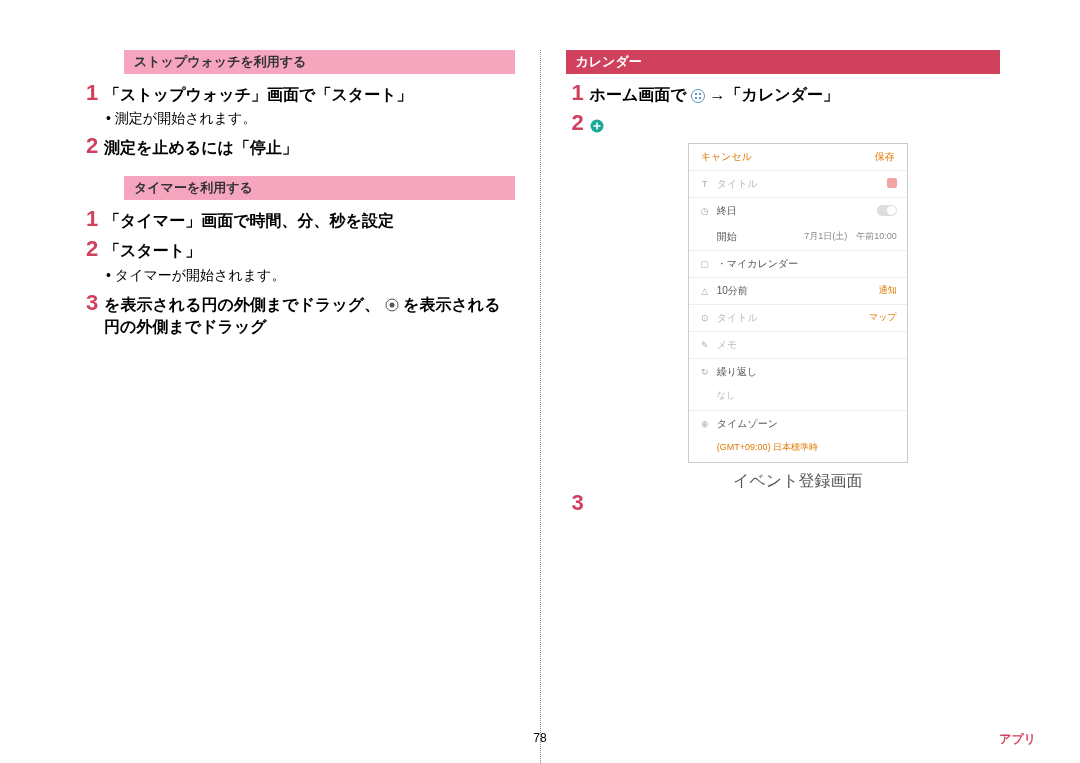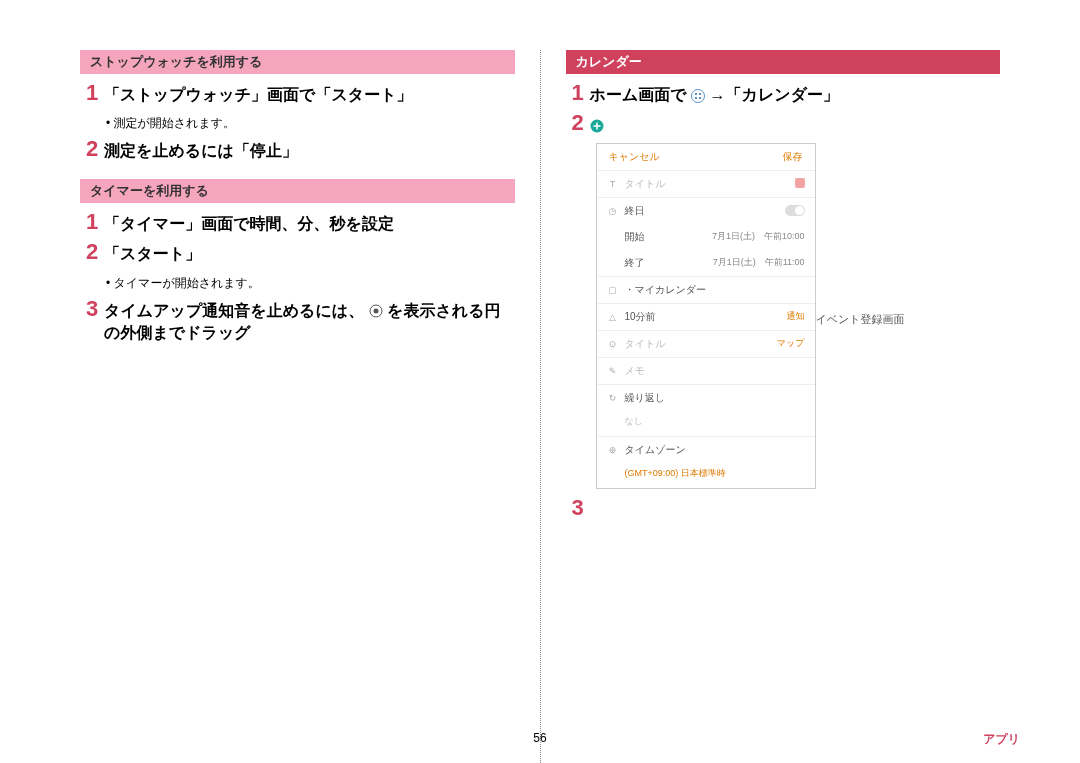--- a/index.html
+++ b/index.html
@@ -29,20 +29,21 @@
       background: linear-gradient(to bottom, #d0415d 0%, #d0415d 100%);
       color: #fff;
       font-weight: bold;
       font-size: 13px;
       padding: 3px 10px;
       margin-bottom: 8px;
     }
     .section-header.pink {
       background: #f5a6be;
       color: #333;
+      margin-left: 44px;
     }
     .intro-text {
       font-size: 12px;
       line-height: 1.6;
       margin-bottom: 8px;
     }
     .step {
       display: flex;
       align-items: flex-start;
       margin-bottom: 6px;
@@ -60,37 +61,37 @@
     .step-body {
       flex: 1;
       padding-top: 2px;
     }
     .step-title {
       font-size: 16px;
       font-weight: bold;
       line-height: 1.4;
     }
     .step-note {
-      font-size: 12px;
+      font-size: 14px;
       line-height: 1.5;
-      margin-top: 8px;
+      margin-top: 2px;
       padding-left: 2px;
     }
     .step-note::before { content: "• "; }
     .inline-icon {
       display: inline-flex;
       vertical-align: middle;
       width: 14px;
       height: 14px;
       justify-content: center;
       align-items: center;
     }
     .mock-wrap {
       display: flex;
-      flex-direction: row;
+      flex-direction: column;
       align-items: center;
       margin-left: 30px;
     }
     .mock {
       width: 220px;
       border: 1px solid #ccc;
       font-size: 10px;
       color: #555;
       margin-bottom: 8px;
     }
@@ -116,32 +117,32 @@
     .mock-row .lbl.dark { color: #555; }
     .mock-row .val { color: #888; font-size: 9px; }
     .mock-row .val.accent { color: #e07a00; text-align: center; }
     .mock-row .toggle {
       width: 20px; height: 11px; border-radius: 6px; background: #ddd; position: relative;
     }
     .mock-row .toggle::after{
       content:""; position:absolute; right:1px; top:1px; width:9px; height:9px; border-radius:50%; background:#fff;
     }
     .mock-sub { padding: 4px 10px 8px 28px; font-size: 9px; color: #bbb; }
-    .mock-caption { font-size: 11px; color: #555; }
+    .mock-caption { font-size: 16px; color: #555; }
     .footer {
       position: absolute;
       bottom: 18px;
       width: 100%;
       display: flex;
       justify-content: center;
       font-size: 12px;
     }
     .footer-category {
       position: absolute;
-      right: 60px;
+      right: 44px;
       color: #d0415d;
       font-weight: bold;
       font-size: 12px;
     }
   </style>
 </head>
 <body>
 
 <div class="page">
   <div class="col">
@@ -178,21 +179,21 @@
       <div class="step-body">
         <div class="step-title">「スタート」</div>
         <div class="step-note">タイマーが開始されます。</div>
       </div>
     </div>
 
     <div class="step">
       <div class="step-num">3</div>
       <div class="step-body">
         <div class="step-title">
-          <span>タイムアップ通知音を止めるには、</span>
+          <span>を表示される円の外側までドラッグ、</span>
           <span class="inline-icon">
             <svg width="14" height="14" viewBox="0 0 14 14">
                 <circle cx="7" cy="7" r="6" fill="none" stroke="#555" stroke-width="1"></circle>
                 <circle cx="7" cy="7" r="2.5" fill="#555"></circle>
               </svg>
           </span>
           <span> を表示される円の外側までドラッグ</span>
         </div>
       </div>
     </div>
@@ -254,24 +255,20 @@
         </div>
         <div class="mock-row">
           <span class="ico">◷</span>
           <span class="lbl dark">終日</span>
           <span class="toggle"></span>
         </div>
         <div class="mock-row noborder" style="padding-left:28px;gap:7px;">
           <span class="lbl dark">開始</span>
           <span class="val">7月1日(土)　午前10:00</span>
         </div>
-        <div class="mock-row noborder" style="padding-left:28px;">
-          <span class="lbl dark">終了</span>
-          <span class="val">7月1日(土)　午前11:00</span>
-        </div>
         <div class="mock-row">
           <span class="ico">▢</span>
           <span class="lbl dark">・マイカレンダー</span>
         </div>
         <div class="mock-row">
           <span class="ico">△</span>
           <span class="lbl dark">10分前</span>
           <span class="val accent">通知</span>
         </div>
         <div class="mock-row">
@@ -298,15 +295,15 @@
     </div>
 
     <div class="step">
       <div class="step-num">3</div>
     </div>
 
   </div>
 </div>
 
 <div class="footer">
-  <span>56</span>
+  <span>78</span>
   <span class="footer-category">アプリ</span>
 </div>
 
 </body></html>

